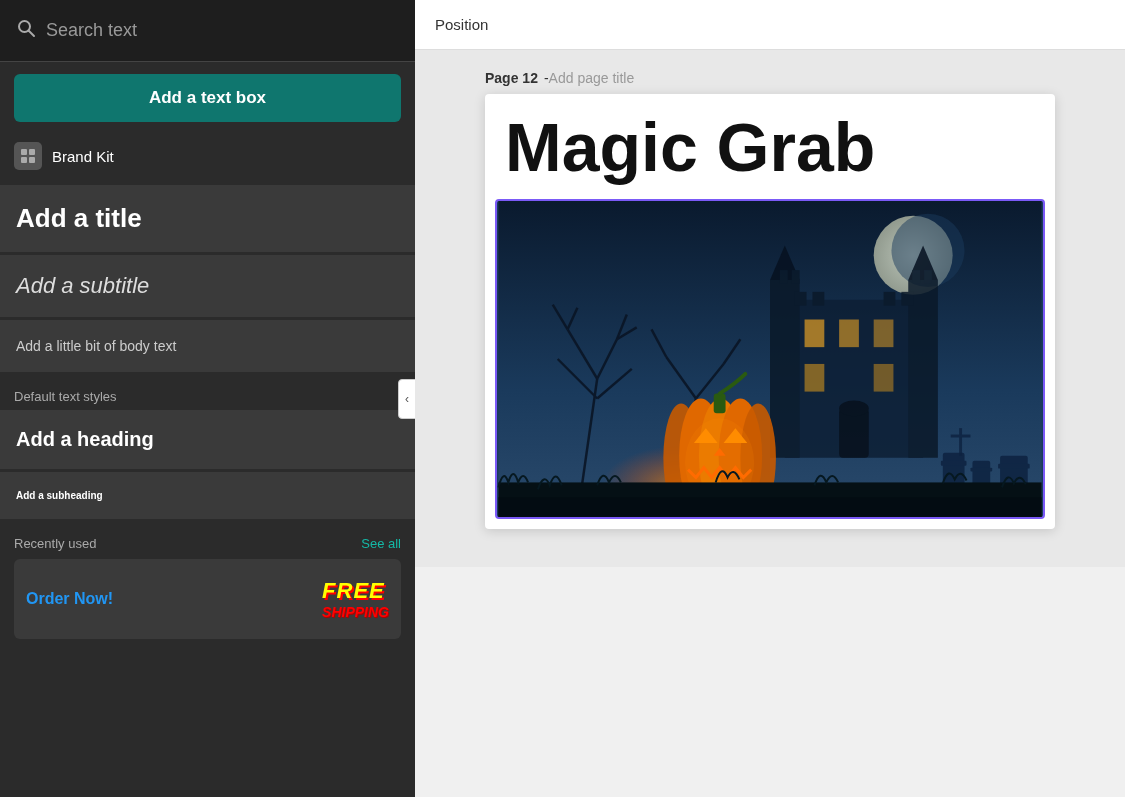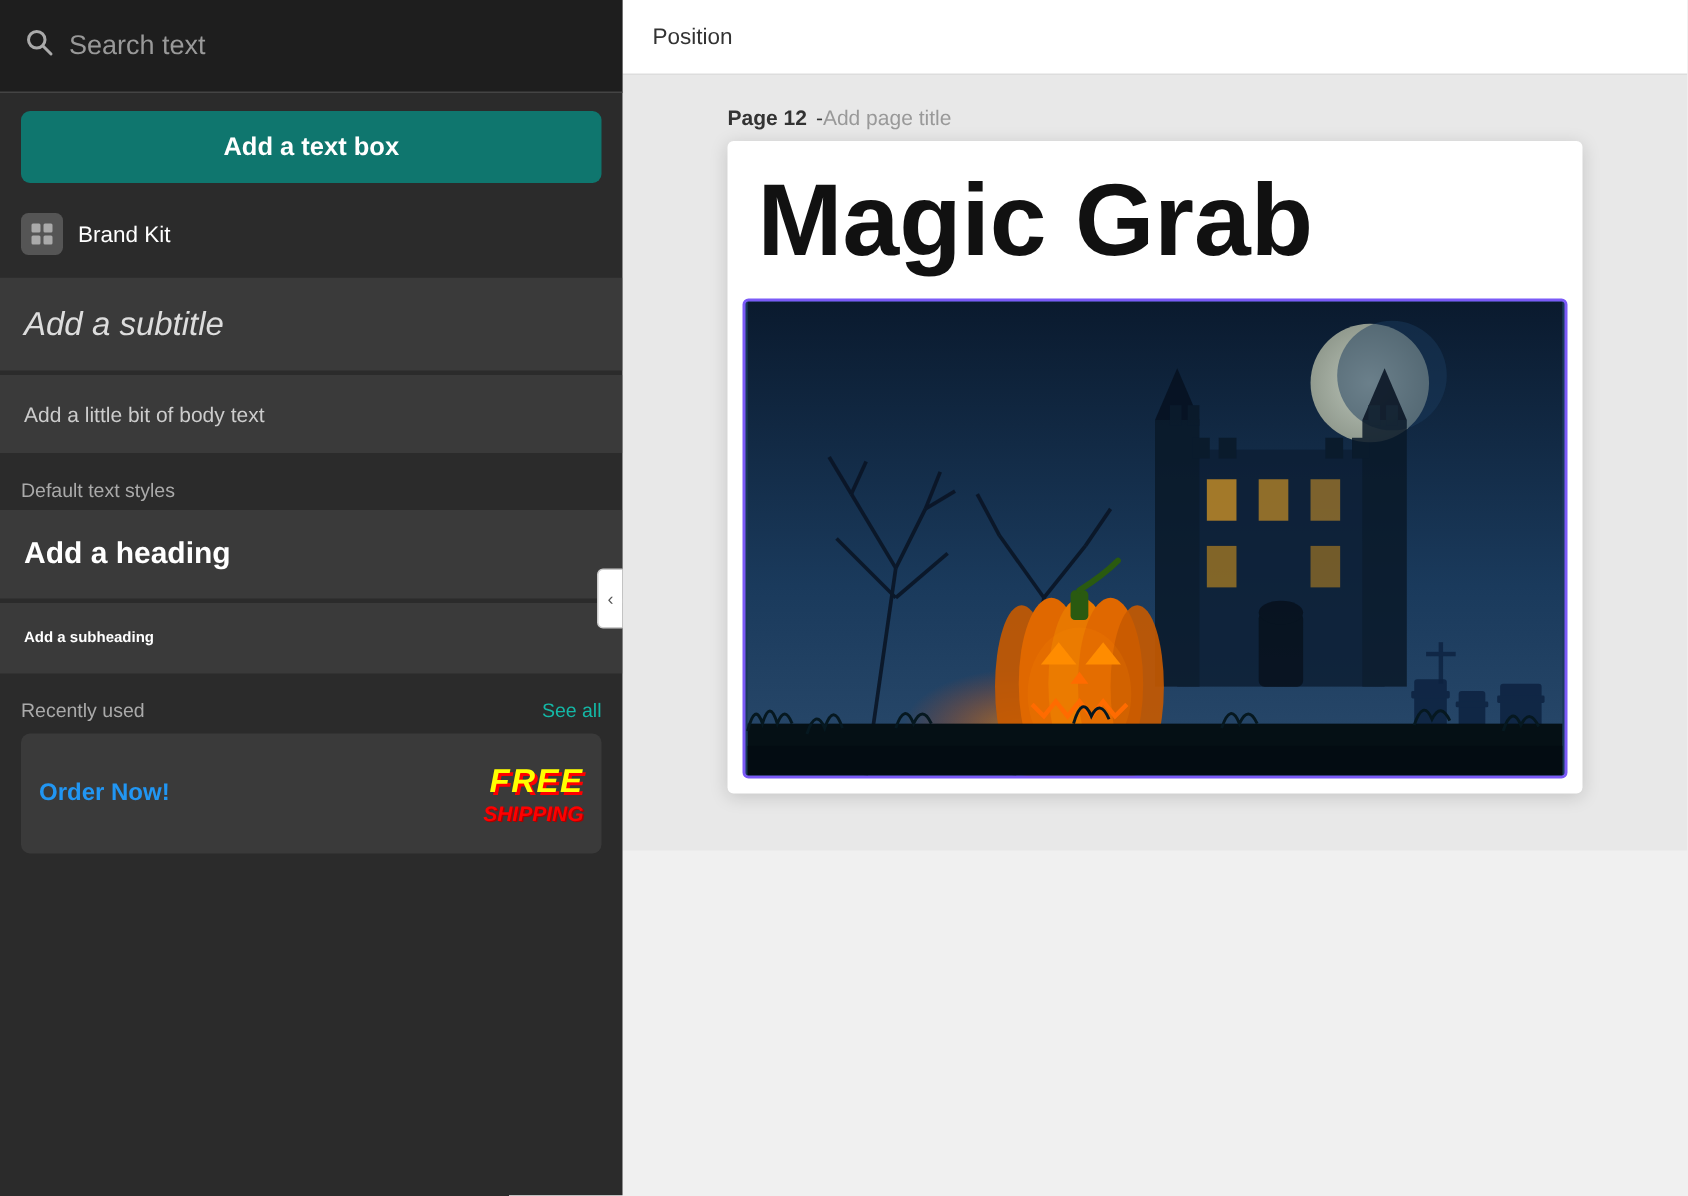--- a/index.html
+++ b/index.html
@@ -306,41 +306,42 @@
         <rect x="10" y="2" width="6" height="6" rx="1" fill="#aaa"></rect>
         <rect x="2" y="10" width="6" height="6" rx="1" fill="#aaa"></rect>
         <rect x="10" y="10" width="6" height="6" rx="1" fill="#aaa"></rect>
       </svg>
     </div>
     <span>Brand Kit</span>
   </div>
 
   <div id="scroll-area">
 
+    <div class="text-style-item" id="title-item">Add a title</div>
 
     <div class="text-style-item" id="subtitle-item">Add a subtitle</div>
 
     <div class="text-style-item" id="body-item">Add a little bit of body text</div>
 
     <div class="section-label">Default text styles</div>
 
     <div class="text-style-item" id="heading-item">Add a heading</div>
 
     <div class="text-style-item" id="subheading-item">Add a subheading</div>
 
     <div id="recently-used-header">
       <span id="recently-used-label">Recently used</span>
       <button id="see-all-btn">See all</button>
     </div>
 
     <div id="recently-used-card">
       <div id="card-text-left">
         <span id="order-now-text">Order Now!</span>
       </div>
-      <div style="text-align:right;">
+      <div style="text-align:left;">
         <div id="card-right-text">FREE</div>
         <div id="card-sub-text">SHIPPING</div>
       </div>
     </div>
 
   </div>
 
   <div id="collapse-btn">‹</div>
 
 </div>

